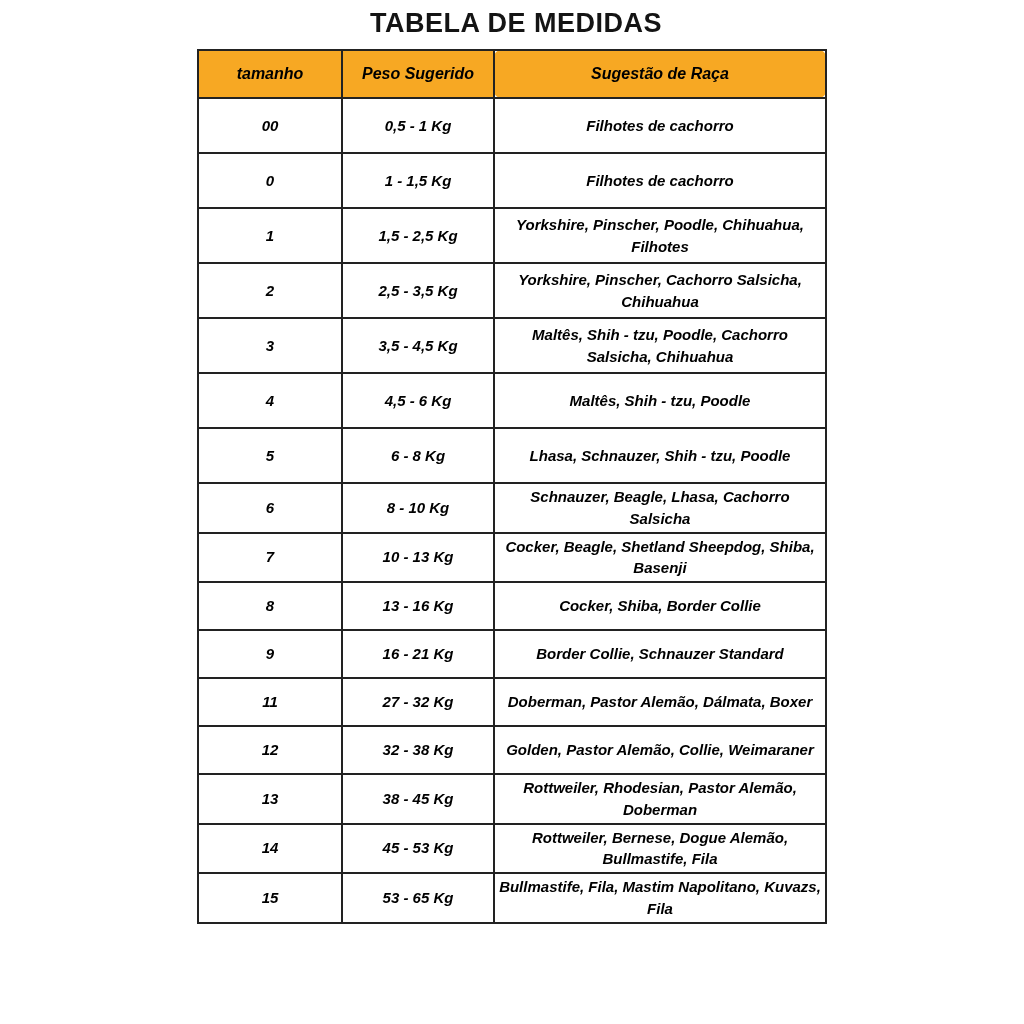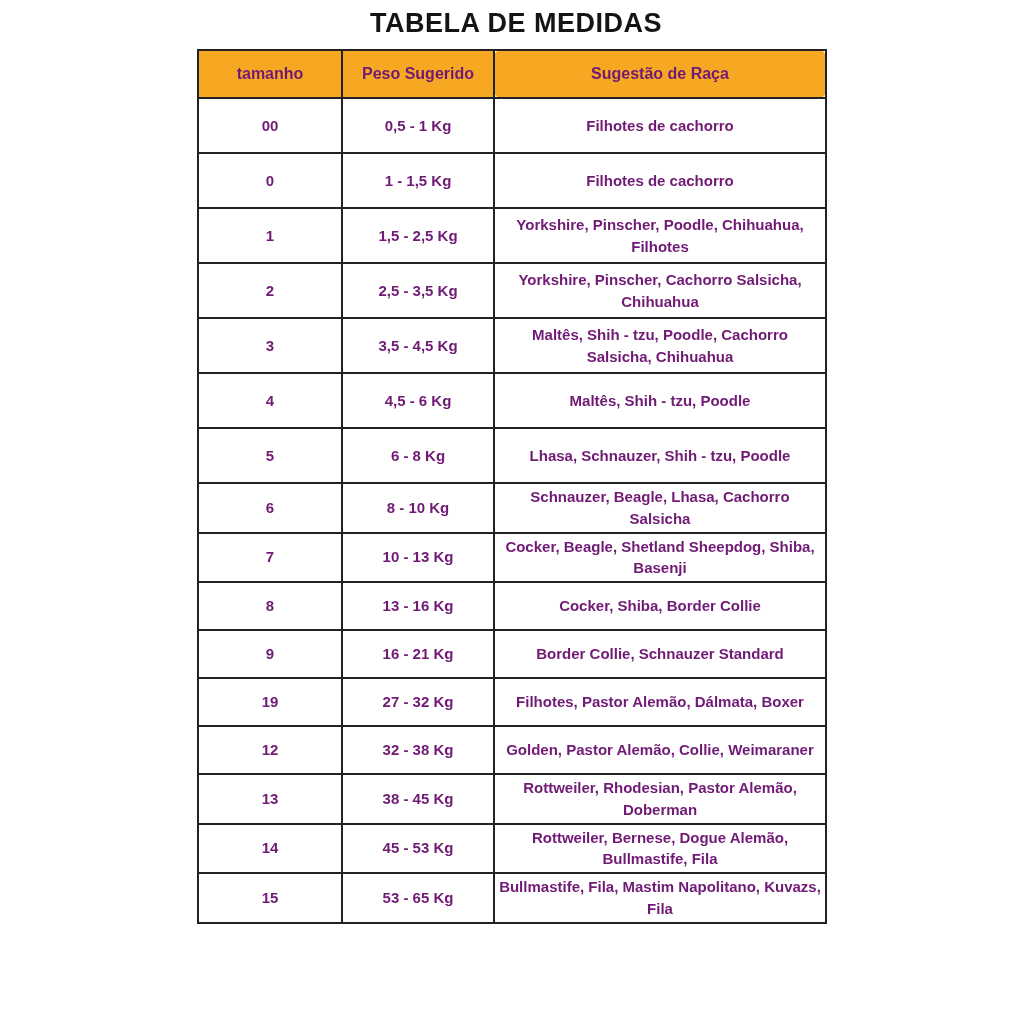--- a/index.html
+++ b/index.html
@@ -30,21 +30,22 @@
     table-layout: fixed;
     width: 628px;
     margin: 10px auto 0 auto;
   }
   .size-table th,
   .size-table td {
     border: 2px solid #222222;
     text-align: center;
     vertical-align: middle;
     font-weight: bold;
-    color: #701a75;
+    color: #000000;
+    font-style: italic;
   }
   .size-table th {
     height: 46px;
     font-size: 16px;
     padding: 0 6px;
   }
   .size-table td {
     font-size: 15px;
     line-height: 1.45;
     padding: 2px 6px;
@@ -144,23 +145,23 @@
   </tr>
 
   <tr>
     <td class="size-cell">9</td>
     <td class="weight-cell">16 - 21 Kg</td>
     <td class="breeds-cell">Border Collie, Schnauzer Standard</td>
   </tr>
 
 
   <tr>
-    <td class="size-cell">19</td>
+    <td class="size-cell">11</td>
     <td class="weight-cell">27 - 32 Kg</td>
-    <td class="breeds-cell">Filhotes, Pastor Alemão, Dálmata, Boxer</td>
+    <td class="breeds-cell">Doberman, Pastor Alemão, Dálmata, Boxer</td>
   </tr>
 
   <tr>
     <td class="size-cell">12</td>
     <td class="weight-cell">32 - 38 Kg</td>
     <td class="breeds-cell">Golden, Pastor Alemão, Collie, Weimaraner</td>
   </tr>
 
   <tr>
     <td class="size-cell">13</td>

